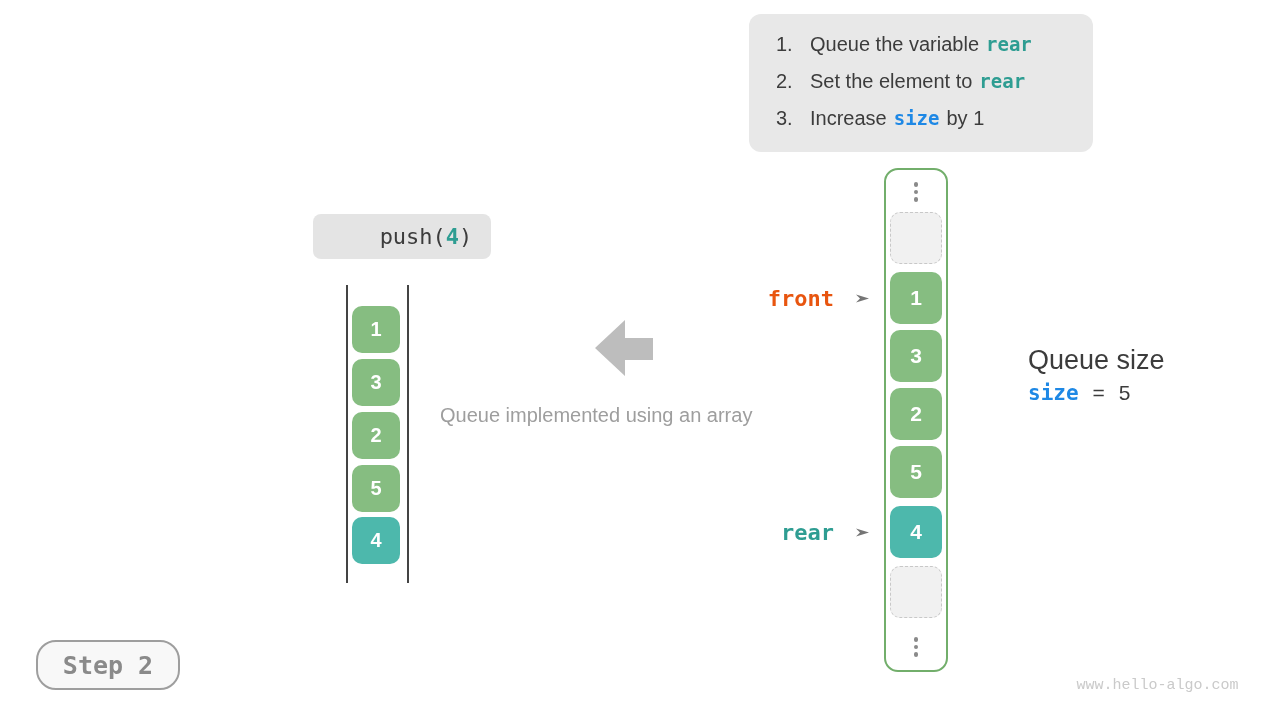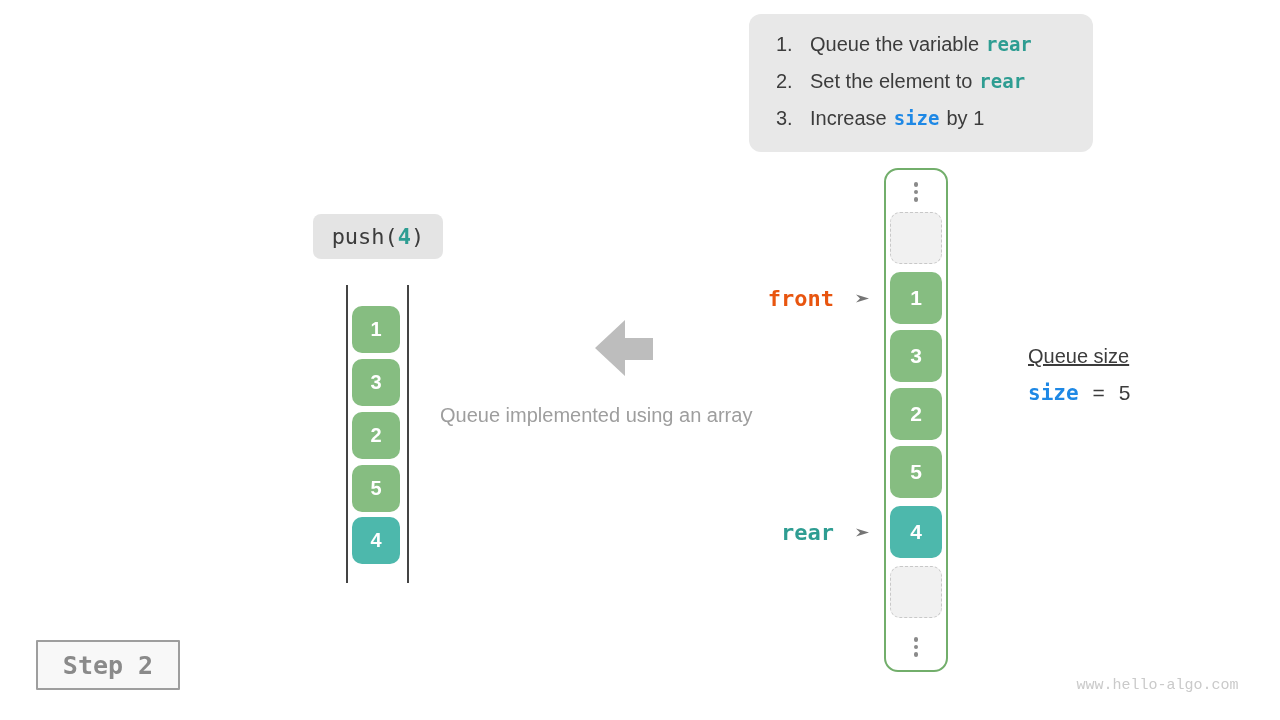--- a/index.html
+++ b/index.html
@@ -40,21 +40,21 @@
   .hint-row{display:flex;align-items:baseline;font-size:20px;line-height:26px;}
   .hint-num{width:34px;flex:0 0 34px;}
   .hint-row .code{font-family:"DejaVu Sans Mono",monospace;font-weight:bold;font-size:19px;margin-left:7px;}
   .hint-row .code.mid{margin-right:7px;}
 
   
   .push-box{
     position:absolute;left:313px;top:214px;width:130px;height:45px;
     background:var(--label_bg);border-radius:8px;
     display:flex;align-items:center;justify-content:center;
-    font-family:"DejaVu Sans Mono",monospace;font-size:22px;
+    font-family:"DejaVu Sans Mono",monospace;font-size:22px;padding-left:48px;
   }
   .push-box .arg{font-weight:bold;color:var(--rear_color);}
 
   
   .queue-line{position:absolute;top:285px;width:1.5px;height:298px;background:var(--queue_line);}
   .qcell{
     position:absolute;left:352px;width:48px;height:47px;border-radius:10px;
     background:var(--green_cell);color:#fff;font-weight:bold;font-size:20px;
     display:flex;align-items:center;justify-content:center;
   }
@@ -89,29 +89,29 @@
   .ptr{
     position:absolute;left:680px;width:190px;height:26px;
     display:flex;align-items:center;justify-content:flex-end;gap:21px;
     font-family:"DejaVu Sans Mono",monospace;font-weight:bold;font-size:22px;
   }
   .ptr .ptr-arrow{display:flex;align-items:center;}
   .ptr-front{top:285px;color:var(--front_color);}
   .ptr-rear{top:519px;color:var(--rear_color);}
 
   
-  .qsize-title{position:absolute;left:1028px;top:345px;font-size:20px;color:var(--text_dark);text-decoration:underline;}
+  .qsize-title{position:absolute;left:1028px;top:345px;font-size:27px;color:var(--text_dark);}
   .qsize-expr{position:absolute;left:1028px;top:381px;font-size:21px;display:flex;align-items:center;}
   .qsize-expr .var{font-family:"DejaVu Sans Mono",monospace;font-weight:bold;color:var(--size_color);}
   .qsize-expr .eq{margin:0 14px;}
 
   
   .step-badge{
     position:absolute;left:36px;top:640px;width:144px;height:50px;box-sizing:border-box;
-    border:2px solid var(--step_border);border-radius:1px;background:#F8F8F8;
+    border:2px solid var(--step_border);border-radius:20px;background:#F8F8F8;
     display:flex;align-items:center;justify-content:center;
     font-family:"DejaVu Sans Mono",monospace;font-weight:bold;font-size:25px;color:var(--step_text);
   }
 
   
   .watermark{
     position:absolute;left:1075px;top:677px;width:165px;text-align:center;
     font-family:Liberation Mono, monospace;font-size:15px;color:var(--watermark_color);
   }
 </style>

